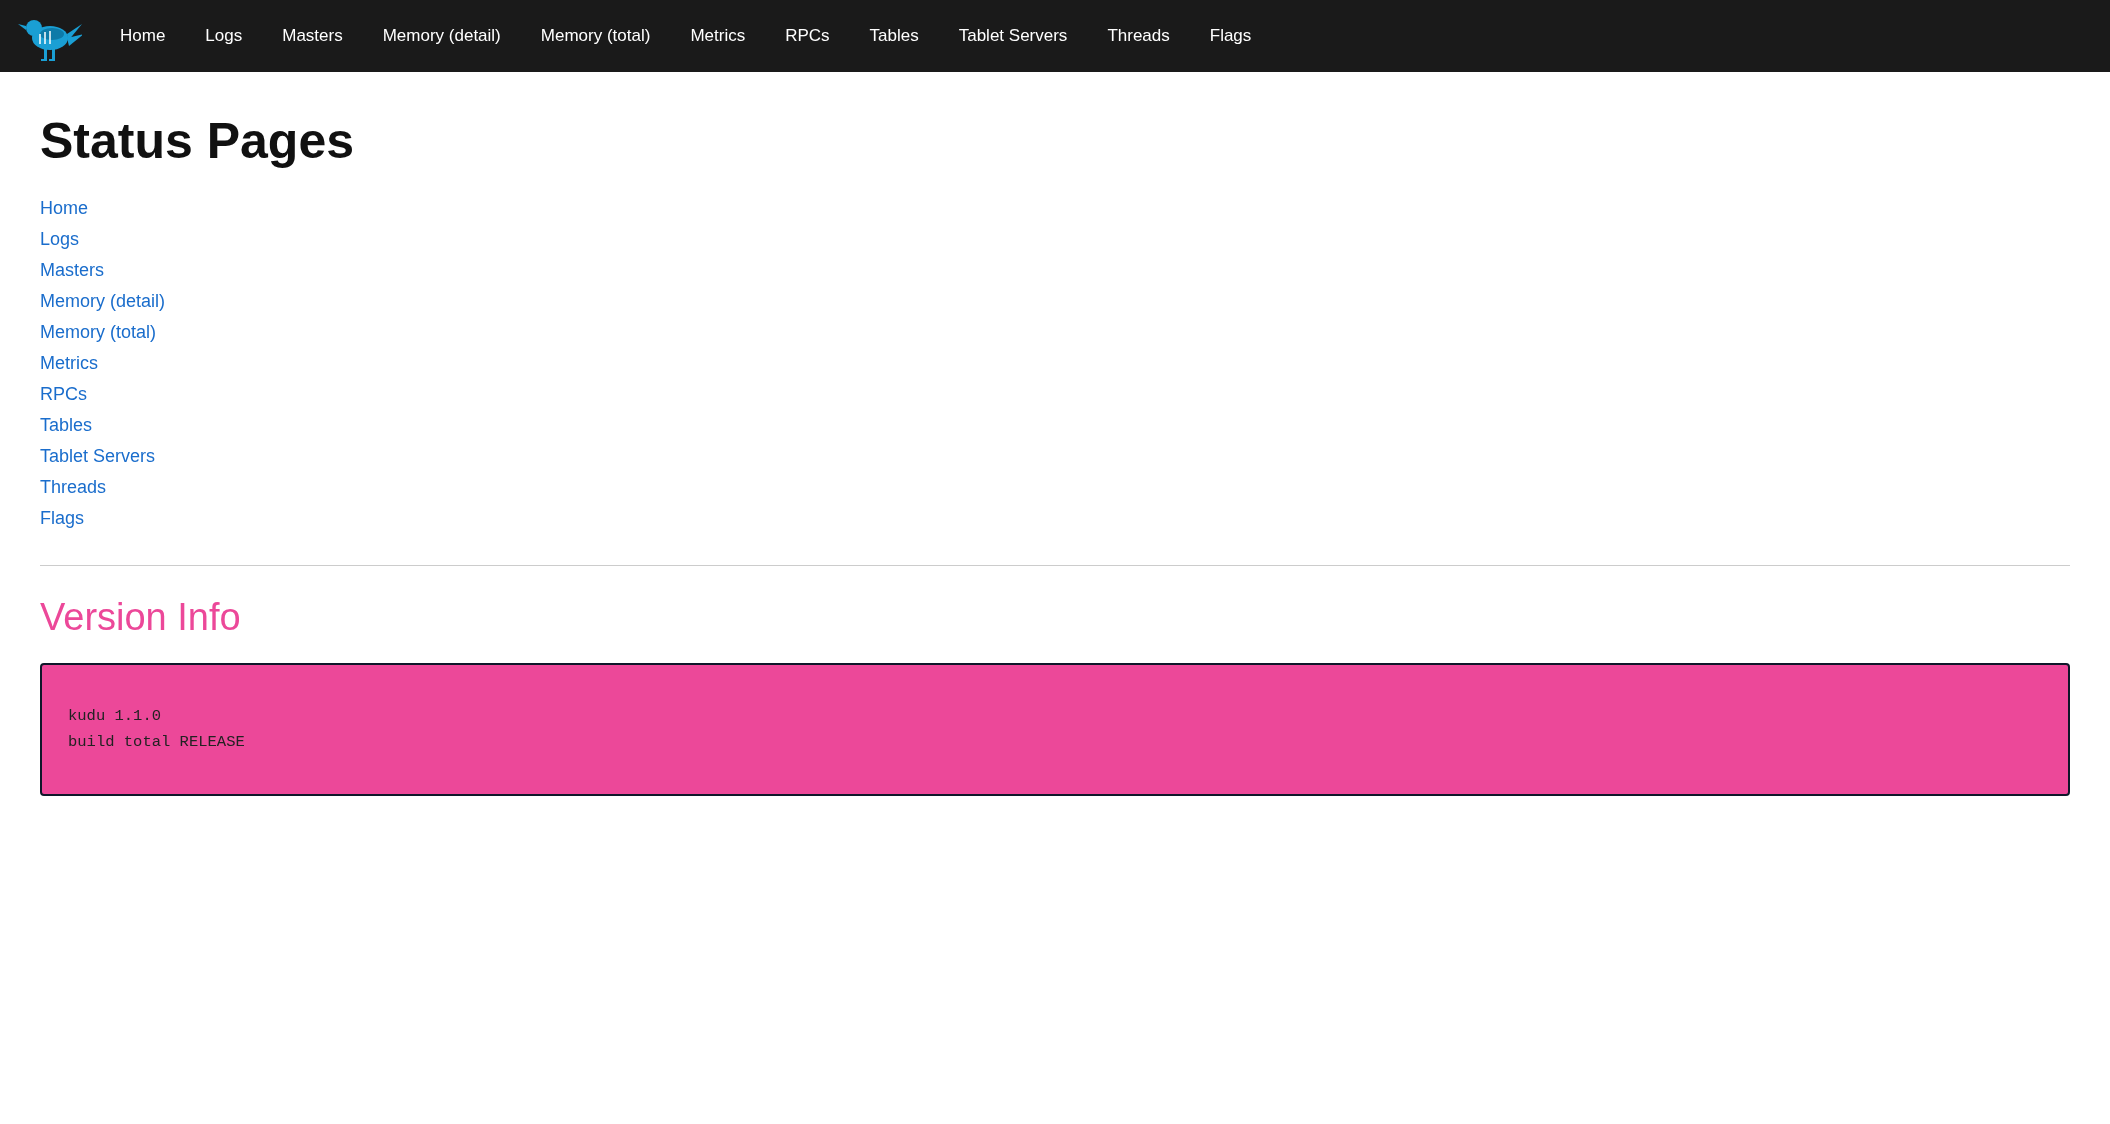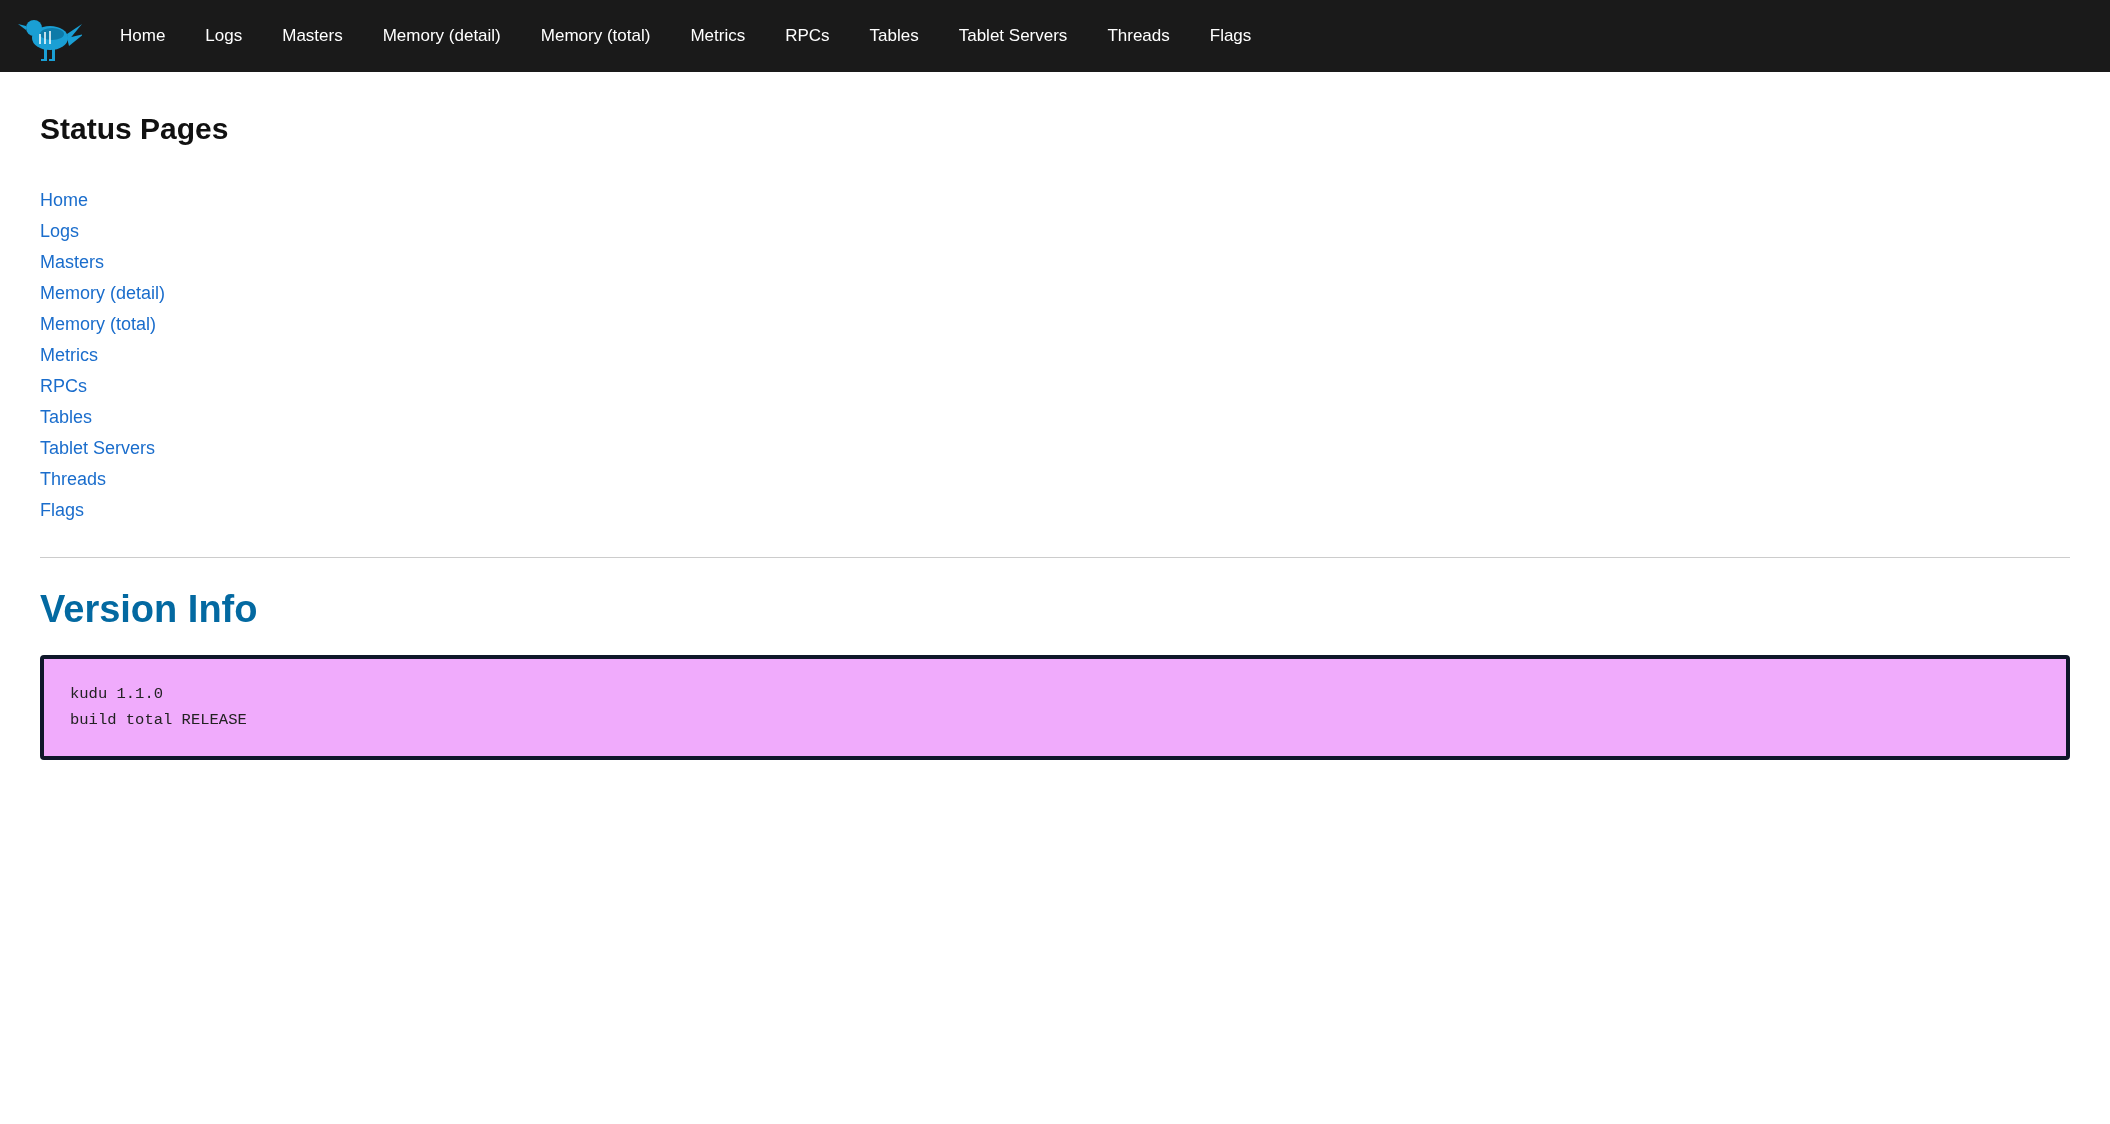--- a/index.html
+++ b/index.html
@@ -48,23 +48,23 @@
       white-space: nowrap;
     }
 
     
     .main-content {
       padding: 40px 40px 60px 40px;
       max-width: 2110px;
     }
 
     h1 {
-      font-size: 30px;
+      font-size: 50px;
       font-weight: 700;
-      margin-bottom: 44px;
+      margin-bottom: 28px;
       color: #111;
     }
 
     .status-links {
       display: flex;
       flex-direction: column;
       gap: 10px;
       margin-bottom: 36px;
     }
 
@@ -75,30 +75,30 @@
     }
 
     hr.divider {
       border: none;
       border-top: 1px solid #ccc;
       margin: 20px 0 30px 0;
     }
 
     h2 {
       font-size: 38px;
-      font-weight: 700;
+      font-weight: 400;
       margin-bottom: 24px;
-      color: #0369a1;
+      color: #ec4899;
     }
 
     .version-box {
-      background: #f0abfc;
-      border: 4px solid #0f172a;
+      background: #ec4899;
+      border: 2px solid #0f172a;
       border-radius: 4px;
-      padding: 22px 26px;
+      padding: 38px 26px;
       font-family: 'Courier New', Courier, monospace;
       font-size: 15.5px;
       line-height: 1.7;
       color: #222;
     }
   </style>
 </head>
 <body>
 
 <nav>

